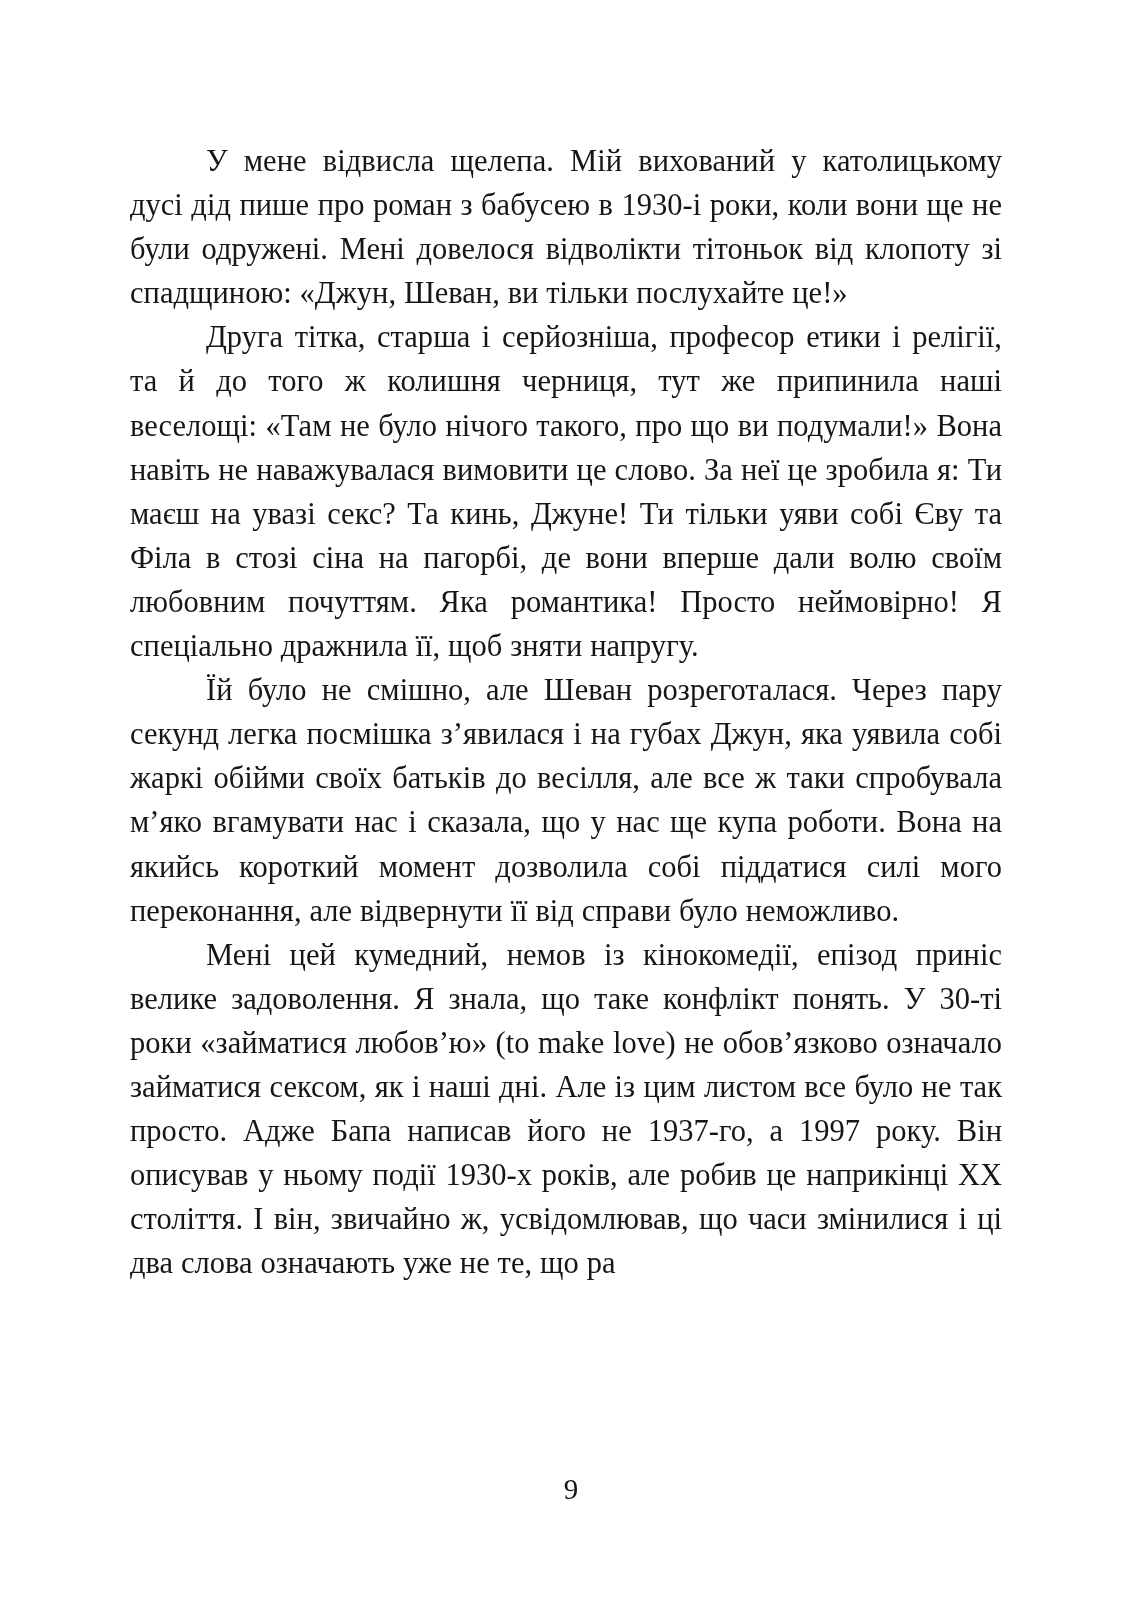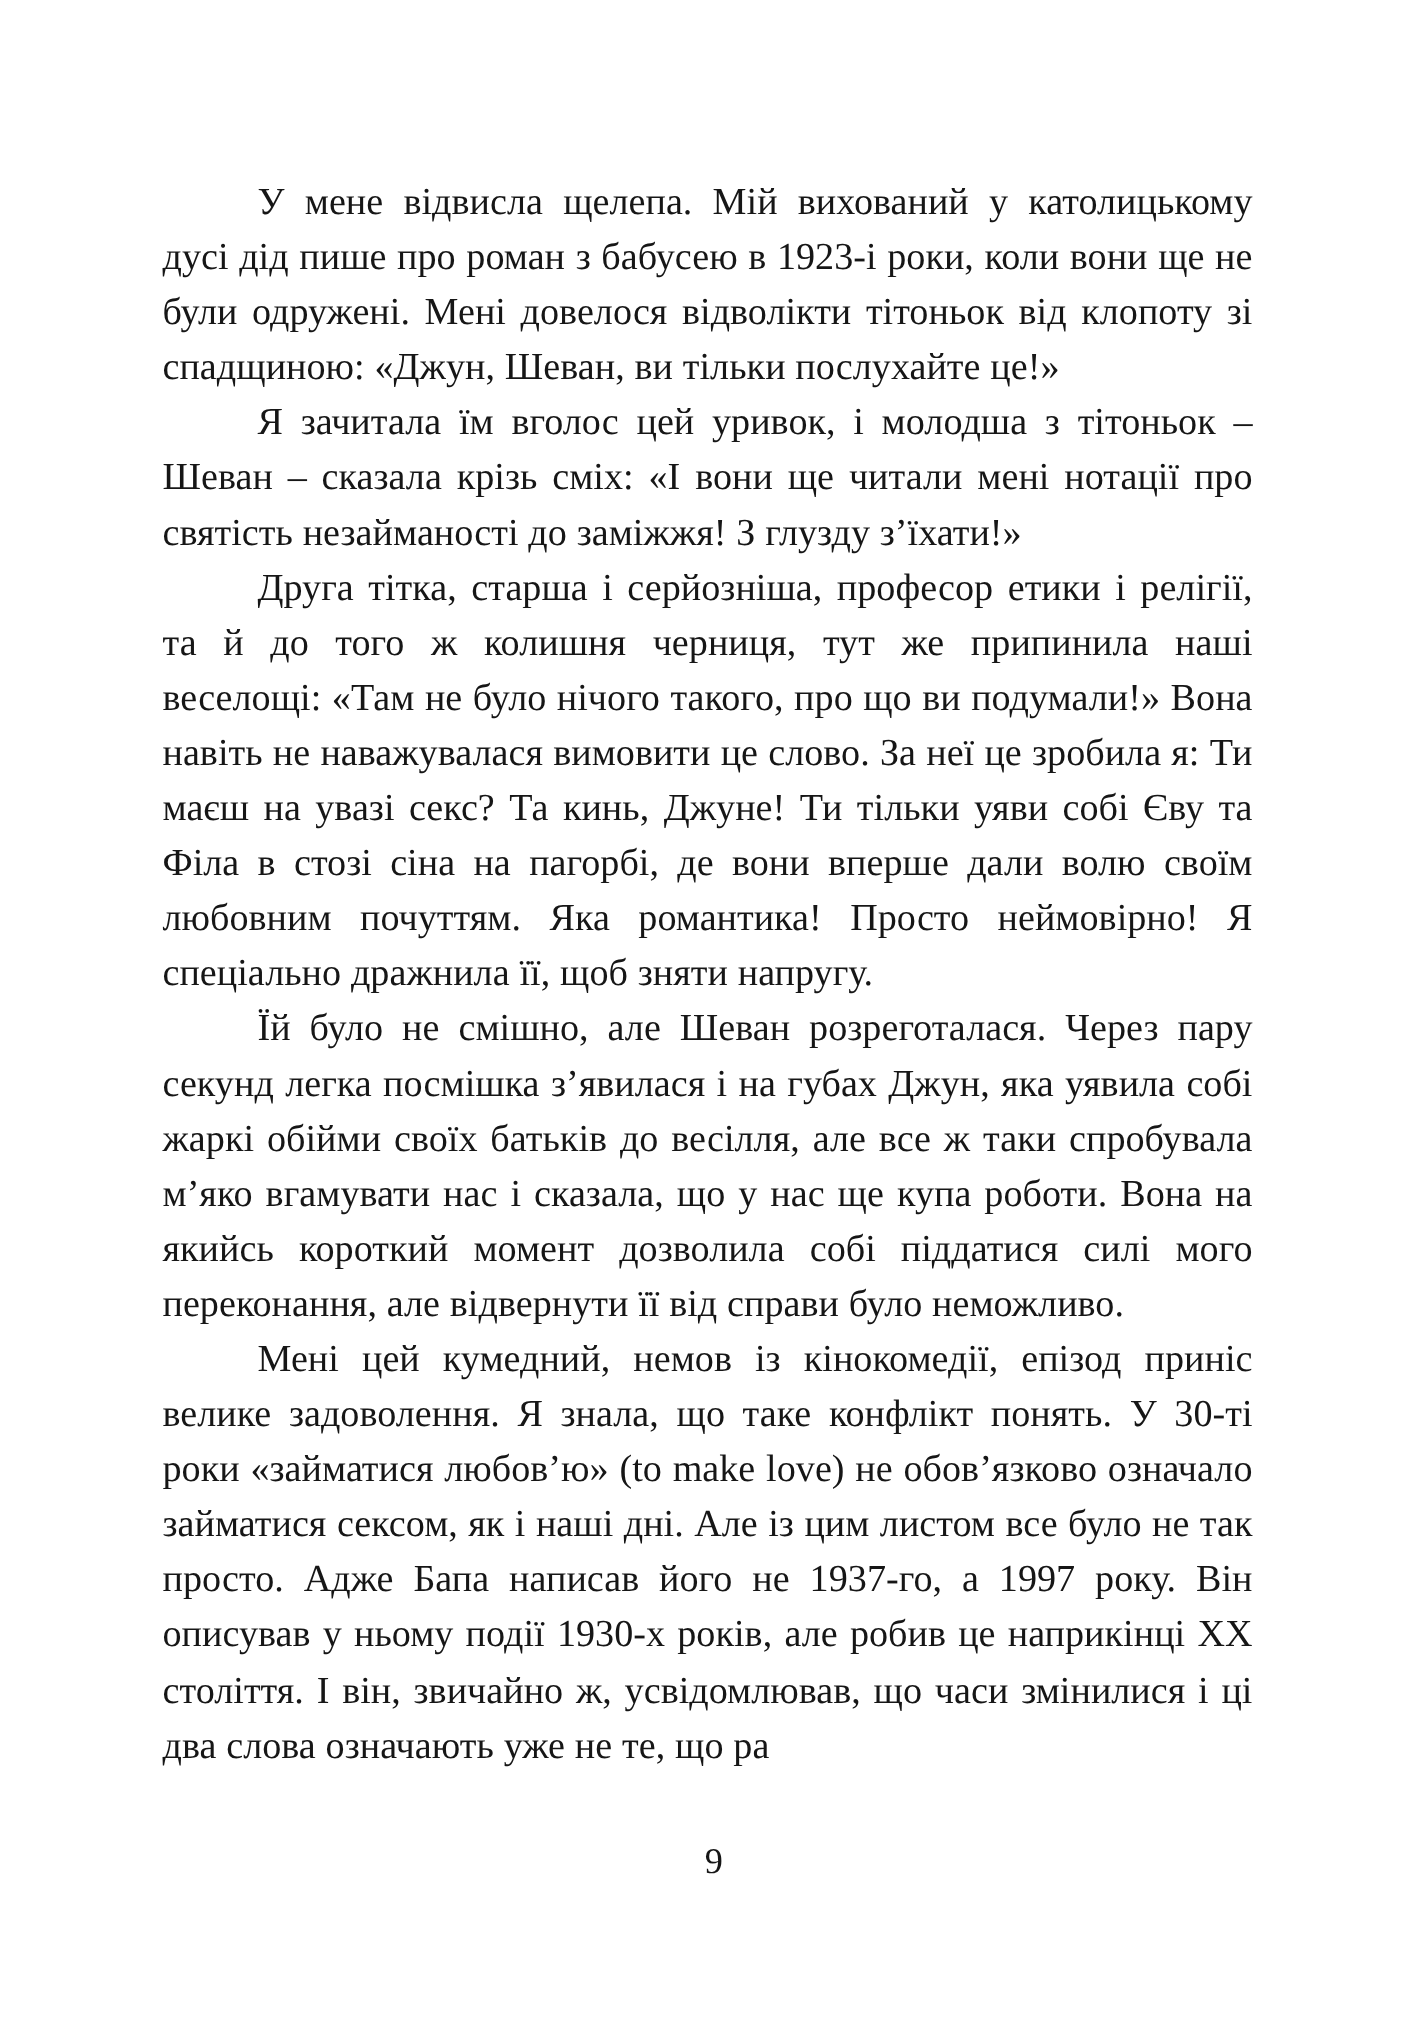--- a/index.html
+++ b/index.html
@@ -50,22 +50,21 @@
     line-height: 34px;
     color: #161616;
   }
 </style>
 </head>
 <body>
 
 <div id="page">
 
   <div id="text-block">
-    <p class="para">У мене відвисла щелепа. Мій вихований у католиць­кому дусі дід пише про роман з бабусею в 1923-і роки, коли вони ще не були одружені. Мені довелося відволікти тіто­ньок від клопоту зі спадщиною: «Джун, Шеван, ви тільки послухайте це!»</p>
-    <p class="para">Я зачитала їм вголос цей уривок, і молодша з тітоньок – Шеван – сказала крізь сміх: «І вони ще читали мені нотації про святість незайманості до заміжжя! З глузду з’їхати!»</p>
+    <p class="para">У мене відвисла щелепа. Мій вихований у католиць­кому дусі дід пише про роман з бабусею в 1930-і роки, коли вони ще не були одружені. Мені довелося відволікти тіто­ньок від клопоту зі спадщиною: «Джун, Шеван, ви тільки послухайте це!»</p>
     <p class="para">Друга тітка, старша і серйозніша, професор етики і ре­лігії, та й до того ж колишня черниця, тут же припинила наші веселощі: «Там не було нічого такого, про що ви подумали!» Вона навіть не наважувалася вимовити це слово. За неї це зробила я: Ти маєш на увазі секс? Та кинь, Джуне! Ти тільки уяви собі Єву та Філа в стозі сіна на пагорбі, де вони вперше дали волю своїм любовним почуттям. Яка романтика! Просто неймовірно! Я спеціально дражнила її, щоб зняти напругу.</p>
     <p class="para">Їй було не смішно, але Шеван розреготалася. Через пару секунд легка посмішка з’явилася і на губах Джун, яка уяви­ла собі жаркі обійми своїх батьків до весілля, але все ж таки спробувала м’яко вгамувати нас і сказала, що у нас ще купа роботи. Вона на якийсь короткий момент дозволила собі під­датися силі мого переконання, але відвернути її від справи було неможливо.</p>
     <p class="para">Мені цей кумедний, немов із кінокомедії, епізод приніс велике задоволення. Я знала, що таке конфлікт понять. У 30-ті роки «займатися любов’ю» (to make love) не обов’язково означало займатися сексом, як і наші дні. Але із цим листом все було не так просто. Адже Бапа написав його не 1937-го, а 1997 року. Він описував у ньому події 1930-х років, але робив це наприкінці ХХ століття. І він, звичайно ж, усвідомлював, що часи змінилися і ці два слова означають уже не те, що ра­</p>
   </div>
 
   <div id="page-number">9</div>
 
 </div>
 
 </body></html>

